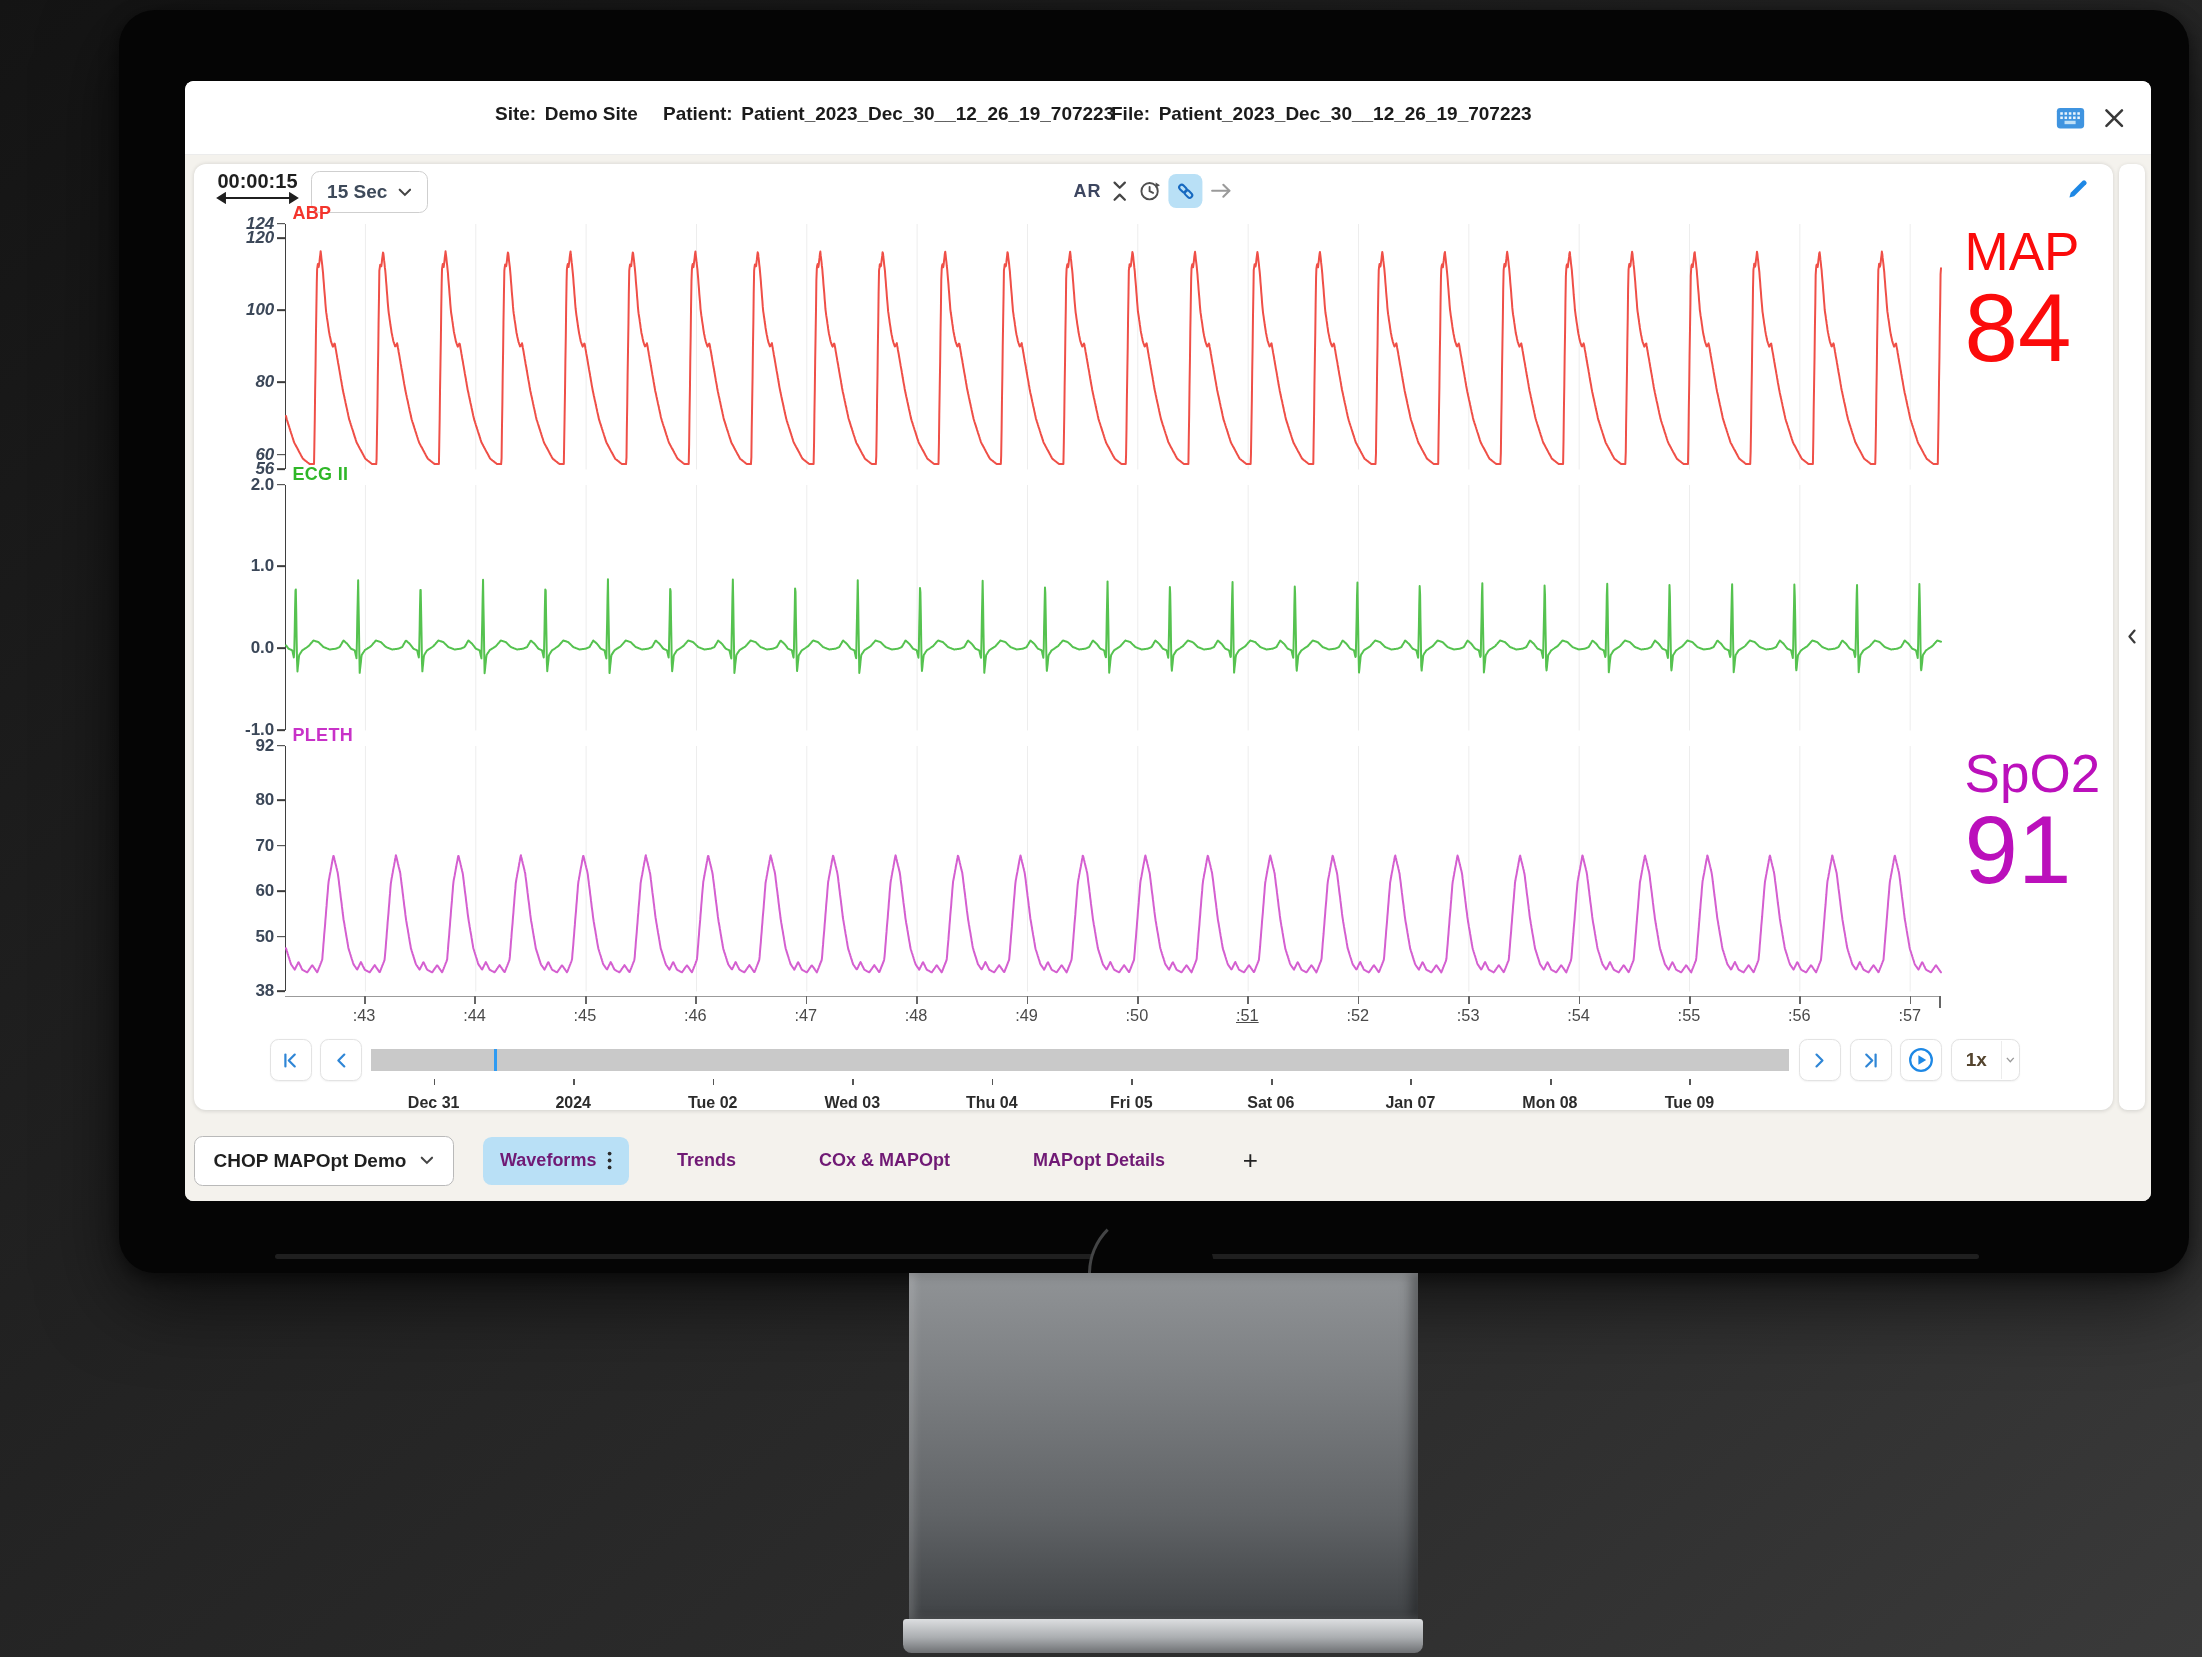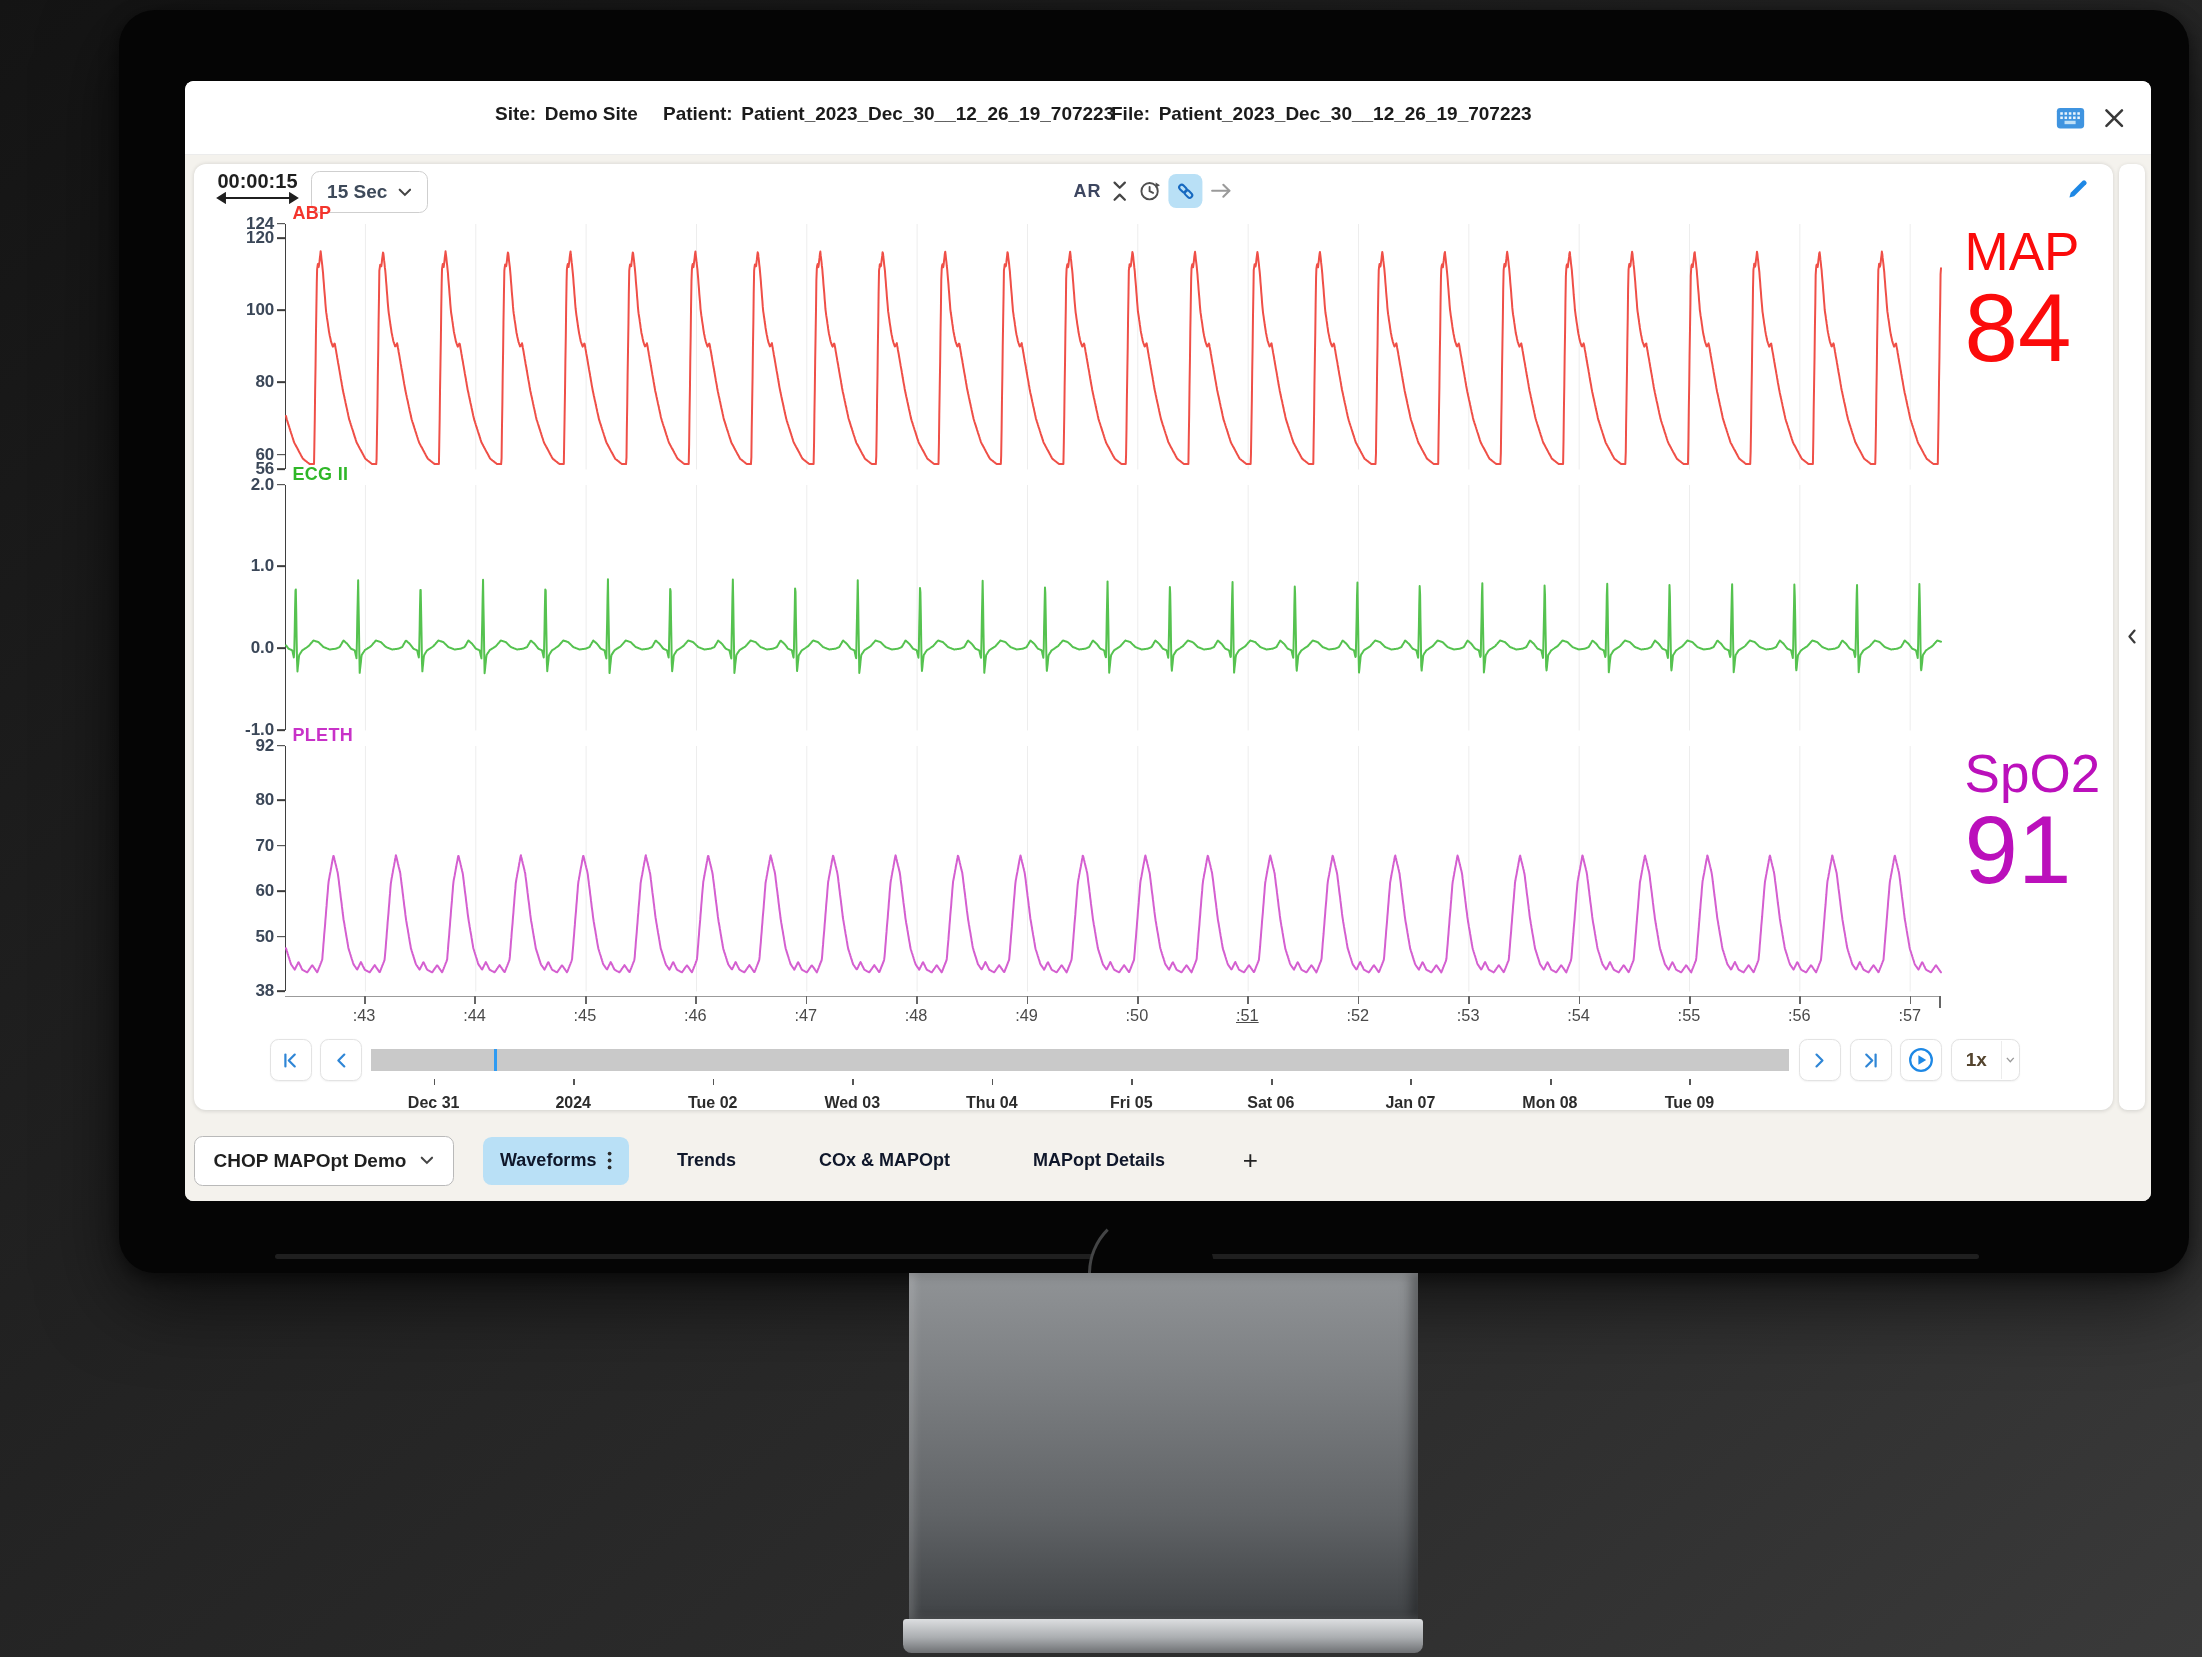--- a/index.html
+++ b/index.html
@@ -75,21 +75,21 @@
   .speed-sep{width:1.3px;height:38px;background:#ececec;}
   .speed-caret{width:17px;display:flex;align-items:center;justify-content:center;}
   .dates{position:absolute;left:172px;top:915px;width:1418px;height:29px;}
   .date-tick{position:absolute;top:0;width:1.7px;height:6.9px;background:#555;}
   .date-label{position:absolute;top:15px;transform:translateX(-50%);font-size:16px;font-weight:600;color:#2c2c2c;white-space:nowrap;}
   
   .tabbar{position:absolute;left:8.6px;top:964px;width:1910px;height:83px;display:flex;align-items:center;}
   .workspace-btn{height:48px;border:1.4px solid #b9b9b9;border-radius:8.6px;background:#fff;display:flex;align-items:center;gap:13.8px;
     padding:0 19px;font-size:19px;font-weight:700;color:#1f1f1f;cursor:pointer;}
   .tabs{display:flex;align-items:center;margin-left:29px;}
-  .tab{font-size:18px;font-weight:700;color:#0f172a;margin-right:83px;cursor:pointer;display:flex;align-items:center;gap:10.3px;white-space:nowrap;}
+  .tab{font-size:18px;font-weight:700;color:#701a75;margin-right:83px;cursor:pointer;display:flex;align-items:center;gap:10.3px;white-space:nowrap;}
   .tab.active{background:#b9e0f6;border-radius:8.6px;height:48px;padding:0 17px;margin-right:48px;}
   .add-tab{font-size:26px;font-weight:400;color:#222;cursor:pointer;margin-left:-5.2px;}
 </style>
 </head>
 <body>
 
 <div class="bezel"></div>
 <div class="bezel-reflection"></div>
 
 <div class="screen">
@@ -188,21 +188,21 @@
           </span>
         </div>
         <span class="icon-btn pencil-btn">
           <svg width="24" height="24" viewBox="0 0 28 28">
               <path d="M4 24 L5.5 18.5 L19.5 4.5 A2.2 2.2 0 0 1 22.6 4.5 L23.5 5.4 A2.2 2.2 0 0 1 23.5 8.5 L9.5 22.5 Z" fill="#1e88e5"></path>
             </svg>
         </span>
       </div>
 
       <div class="charts" id="charts">
-          <div class="ycol" style="grid-area: 1 / 1;">
+          <div class="ycol" style="grid-area: 1 / 1; font-style: italic;">
             <div class="ytick-label" style="top: 0%;">124</div>
             <div class="ytick-dash" style="top: 0%;"></div>
             <div class="ytick-label" style="top: 5.88235%;">120</div>
             <div class="ytick-dash" style="top: 5.88235%;"></div>
             <div class="ytick-label" style="top: 35.2941%;">100</div>
             <div class="ytick-dash" style="top: 35.2941%;"></div>
             <div class="ytick-label" style="top: 64.7059%;">80</div>
             <div class="ytick-dash" style="top: 64.7059%;"></div>
             <div class="ytick-label" style="top: 94.1176%;">60</div>
             <div class="ytick-dash" style="top: 94.1176%;"></div>

